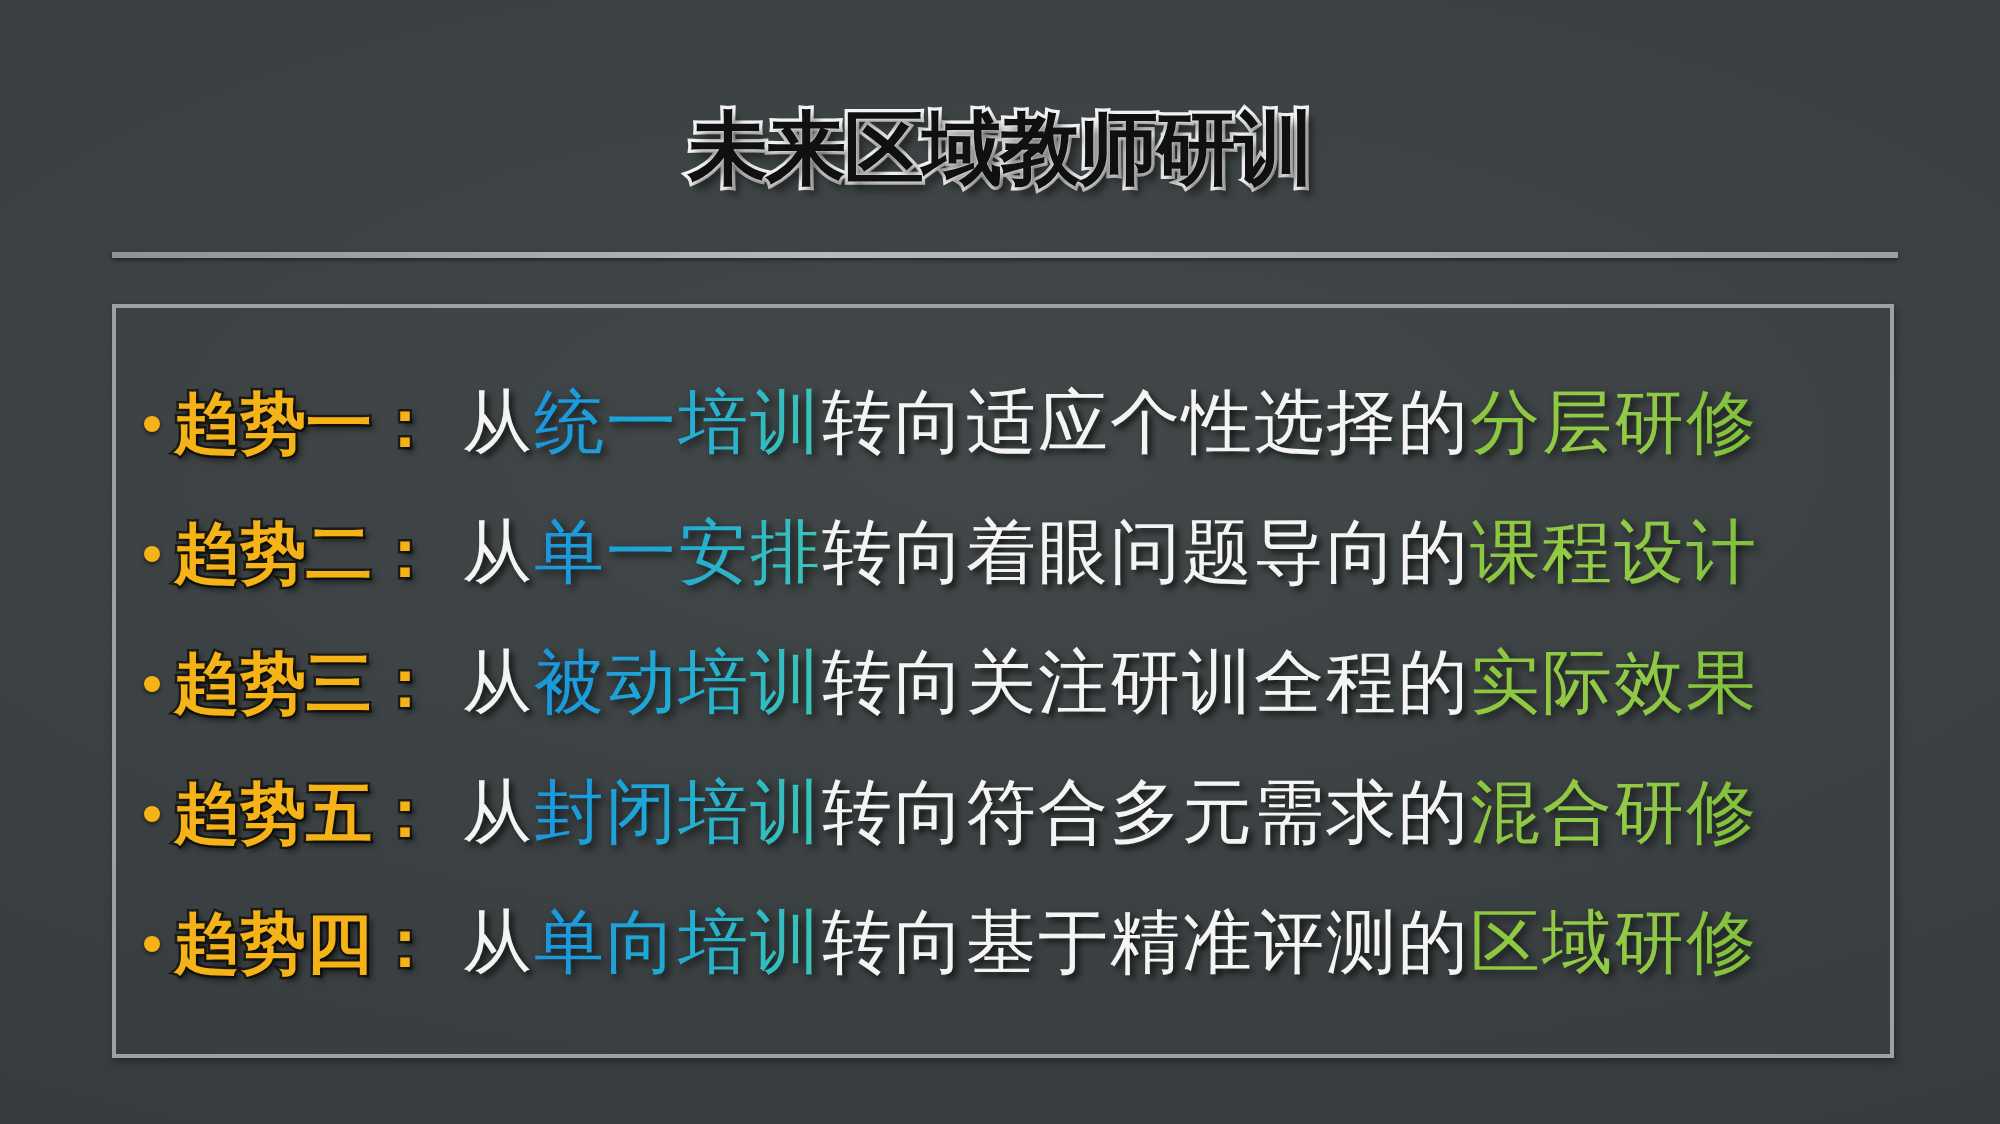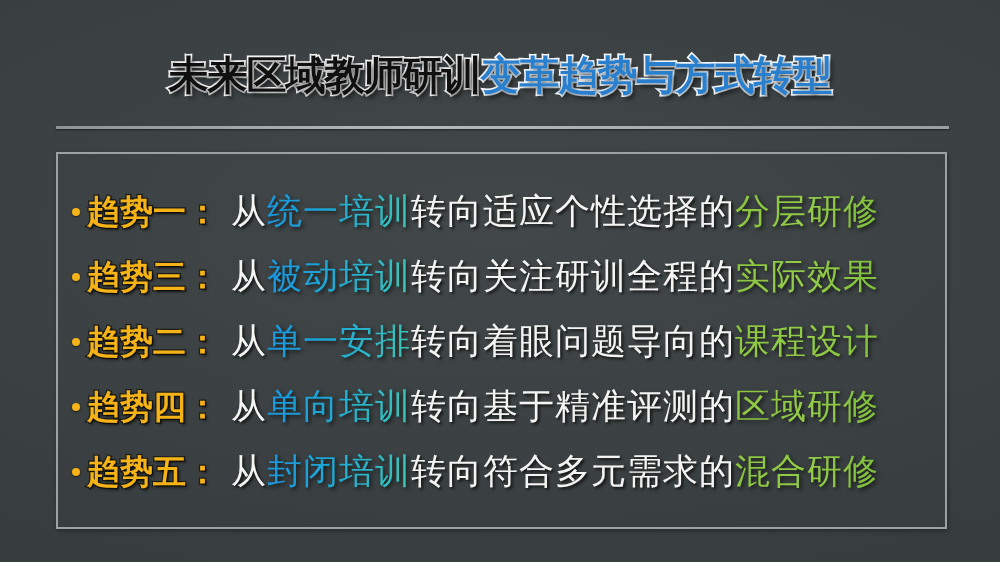--- a/index.html
+++ b/index.html
@@ -155,48 +155,47 @@
     filter: drop-shadow(2px 2px 2px rgba(0,0,0,0.7));
   }
 </style>
 </head>
 <body>
 
 <div id="slide">
 
   <div id="title-bar">
     <span class="title-seg title-dark">未来区域教师研训</span>
-    <span class="title-seg title-blue">变革趋势与方式转型</span>
   </div>
 
   <div id="title-divider"></div>
 
   <div id="content-box">
     <div id="trend-list">
         <div class="trend-row">
           <span class="bullet-dot"></span>
           <span class="trend-label">趋势一：</span>
           <span class="trend-text"><span class="seg-plain">从</span><span class="seg-blue">统一培训</span><span class="seg-plain">转向适应个性选择的</span><span class="seg-green">分层研修</span></span>
         </div>
         <div class="trend-row">
           <span class="bullet-dot"></span>
+          <span class="trend-label">趋势二：</span>
+          <span class="trend-text"><span class="seg-plain">从</span><span class="seg-blue">单一安排</span><span class="seg-plain">转向着眼问题导向的</span><span class="seg-green">课程设计</span></span>
+        </div>
+        <div class="trend-row">
+          <span class="bullet-dot"></span>
           <span class="trend-label">趋势三：</span>
           <span class="trend-text"><span class="seg-plain">从</span><span class="seg-blue">被动培训</span><span class="seg-plain">转向关注研训全程的</span><span class="seg-green">实际效果</span></span>
         </div>
         <div class="trend-row">
           <span class="bullet-dot"></span>
-          <span class="trend-label">趋势二：</span>
-          <span class="trend-text"><span class="seg-plain">从</span><span class="seg-blue">单一安排</span><span class="seg-plain">转向着眼问题导向的</span><span class="seg-green">课程设计</span></span>
+          <span class="trend-label">趋势五：</span>
+          <span class="trend-text"><span class="seg-plain">从</span><span class="seg-blue">封闭培训</span><span class="seg-plain">转向符合多元需求的</span><span class="seg-green">混合研修</span></span>
         </div>
         <div class="trend-row">
           <span class="bullet-dot"></span>
           <span class="trend-label">趋势四：</span>
           <span class="trend-text"><span class="seg-plain">从</span><span class="seg-blue">单向培训</span><span class="seg-plain">转向基于精准评测的</span><span class="seg-green">区域研修</span></span>
         </div>
-        <div class="trend-row">
-          <span class="bullet-dot"></span>
-          <span class="trend-label">趋势五：</span>
-          <span class="trend-text"><span class="seg-plain">从</span><span class="seg-blue">封闭培训</span><span class="seg-plain">转向符合多元需求的</span><span class="seg-green">混合研修</span></span>
-        </div>
       </div>
   </div>
 
 </div>
 
 </body></html>

